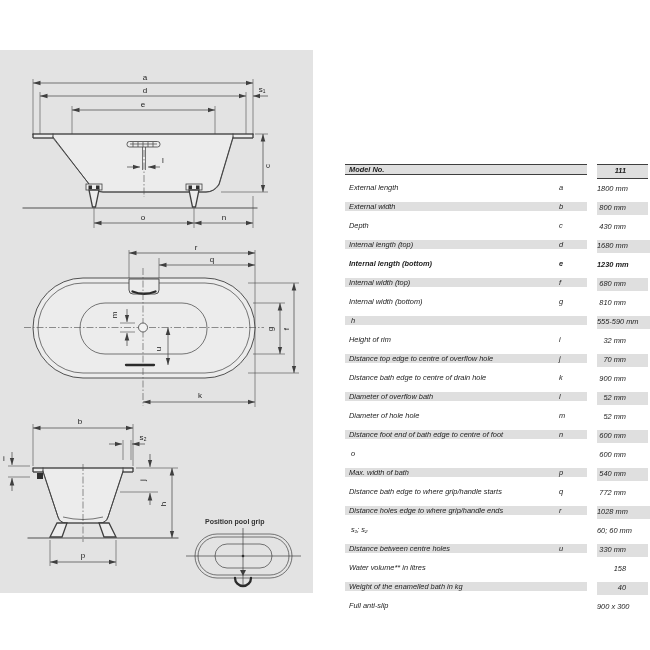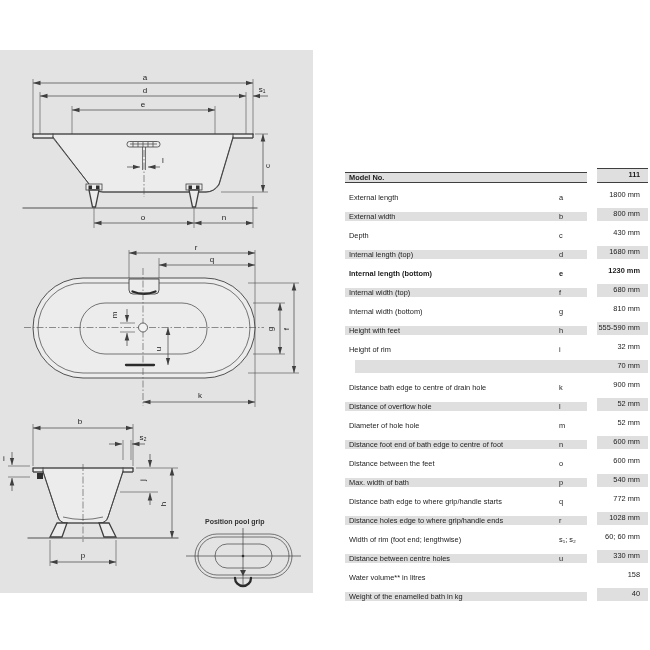--- a/index.html
+++ b/index.html
@@ -17,26 +17,26 @@
   .cl  {stroke:#4a4a4a;stroke-width:.6;fill:none;stroke-dasharray:7 2 1.5 2;}
   .thk {stroke:#2b2b2b;stroke-width:2.3;fill:none;stroke-linecap:round;}
   .fil {fill:#ececec;stroke:#3f3f3f;stroke-width:.9;}
   .fil2{fill:#ececec;stroke:#3f3f3f;stroke-width:.8;}
   .drk {fill:#2e2e2e;stroke:none;}
   .arr {fill:#3f3f3f;stroke:none;}
   text.dl{font-family:"Liberation Sans","DejaVu Sans",sans-serif;font-size:8px;fill:#222;}
   text.cap{font-family:"Liberation Sans","DejaVu Sans",sans-serif;font-size:7px;font-weight:bold;fill:#333;}
   
   .spec-table{position:absolute;left:345px;top:164px;width:303px;}
-  .row{display:flex;height:19px;font-size:7.4px;color:#1c1c1c;align-items:flex-end;}
+  .row{display:flex;height:19px;font-size:7.4px;color:#1c1c1c;align-items:flex-start;font-style:italic;}
   .lblk{width:242px;flex:none;display:flex;align-items:center;box-sizing:border-box;}
   .lbl{flex:1;padding-left:4px;white-space:nowrap;overflow:hidden;}
   .ltr{width:34px;flex:none;padding-left:6px;box-sizing:border-box;}
   .gap{width:10px;flex:none;}
-  .vblk{flex:1;text-align:right;padding-right:8px;line-height:12.9px;white-space:nowrap;box-sizing:border-box;}
+  .vblk{flex:1;text-align:right;padding-right:22px;line-height:12.9px;white-space:nowrap;box-sizing:border-box;}
   .row:nth-child(odd) .lblk,.row:nth-child(odd) .vblk{background:#dfdfdf;}
   .row.header .lblk,.row.header .vblk{border-top:1px solid #3f3f3f;border-bottom:1px solid #3f3f3f;}
   .row.header,.row.bold{font-weight:bold;}
 </style>
 </head>
 <body>
 
 <svg id="drawing" viewBox="0 0 650 650">
   <defs>
     <marker id="arrL" viewBox="0 0 8 6" markerWidth="8" markerHeight="6" refX="0.5" refY="3" orient="auto" markerUnits="userSpaceOnUse">
@@ -257,49 +257,52 @@
     <div class="row">
     <div class="lblk">
       <span class="lbl">Internal width (bottom)</span>
       <span class="ltr">g</span>
     </div>
     <div class="gap"></div>
     <div class="vblk">810 mm</div>
   </div>
     <div class="row">
     <div class="lblk">
-      <span class="lbl">Height with feet</span>
       <span class="ltr">h</span>
     </div>
     <div class="gap"></div>
     <div class="vblk">555-590 mm</div>
   </div>
     <div class="row">
     <div class="lblk">
       <span class="lbl">Height of rim</span>
       <span class="ltr">i</span>
     </div>
     <div class="gap"></div>
     <div class="vblk">32 mm</div>
   </div>
     <div class="row">
+    <div class="lblk">
+      <span class="lbl">Distance top edge to centre of overflow hole</span>
+      <span class="ltr">j</span>
+    </div>
     <div class="gap"></div>
     <div class="vblk">70 mm</div>
   </div>
     <div class="row">
     <div class="lblk">
       <span class="lbl">Distance bath edge to centre of drain hole</span>
       <span class="ltr">k</span>
     </div>
     <div class="gap"></div>
     <div class="vblk">900 mm</div>
   </div>
     <div class="row">
     <div class="lblk">
-      <span class="lbl">Distance of overflow hole</span>
+      <span class="lbl">Diameter of overflow bath</span>
       <span class="ltr">l</span>
     </div>
     <div class="gap"></div>
     <div class="vblk">52 mm</div>
   </div>
     <div class="row">
     <div class="lblk">
       <span class="lbl">Diameter of hole hole</span>
       <span class="ltr">m</span>
     </div>
@@ -309,21 +312,20 @@
     <div class="row">
     <div class="lblk">
       <span class="lbl">Distance foot end of bath edge to centre of foot</span>
       <span class="ltr">n</span>
     </div>
     <div class="gap"></div>
     <div class="vblk">600 mm</div>
   </div>
     <div class="row">
     <div class="lblk">
-      <span class="lbl">Distance between the feet</span>
       <span class="ltr">o</span>
     </div>
     <div class="gap"></div>
     <div class="vblk">600 mm</div>
   </div>
     <div class="row">
     <div class="lblk">
       <span class="lbl">Max. width of bath</span>
       <span class="ltr">p</span>
     </div>
@@ -341,21 +343,20 @@
     <div class="row">
     <div class="lblk">
       <span class="lbl">Distance holes edge to where grip/handle ends</span>
       <span class="ltr">r</span>
     </div>
     <div class="gap"></div>
     <div class="vblk">1028 mm</div>
   </div>
     <div class="row">
     <div class="lblk">
-      <span class="lbl">Width of rim (foot end; lengthwise)</span>
       <span class="ltr">s₁; s₂</span>
     </div>
     <div class="gap"></div>
     <div class="vblk">60; 60 mm</div>
   </div>
     <div class="row">
     <div class="lblk">
       <span class="lbl">Distance between centre holes</span>
       <span class="ltr">u</span>
     </div>
@@ -371,13 +372,21 @@
     <div class="vblk">158</div>
   </div>
     <div class="row">
     <div class="lblk">
       <span class="lbl">Weight of the enamelled bath in kg</span>
       <span class="ltr"></span>
     </div>
     <div class="gap"></div>
     <div class="vblk">40</div>
   </div>
+    <div class="row">
+    <div class="lblk">
+      <span class="lbl">Full anti-slip</span>
+      <span class="ltr"></span>
+    </div>
+    <div class="gap"></div>
+    <div class="vblk">900 x 300</div>
+  </div>
   </div>
 
 </body></html>

